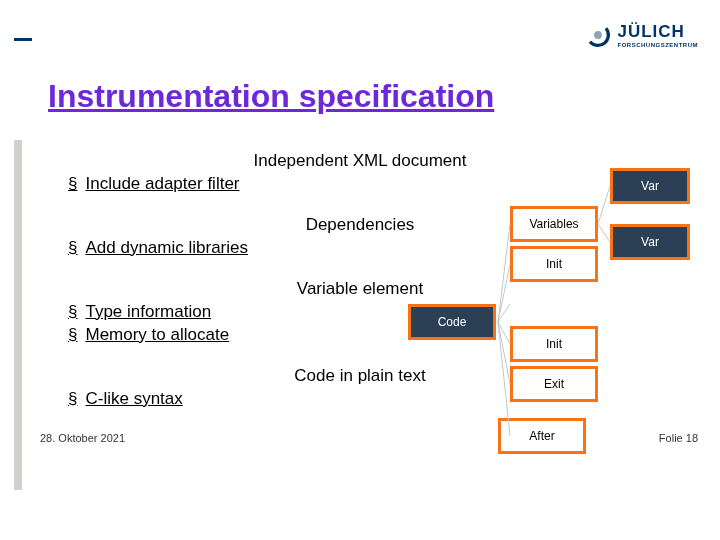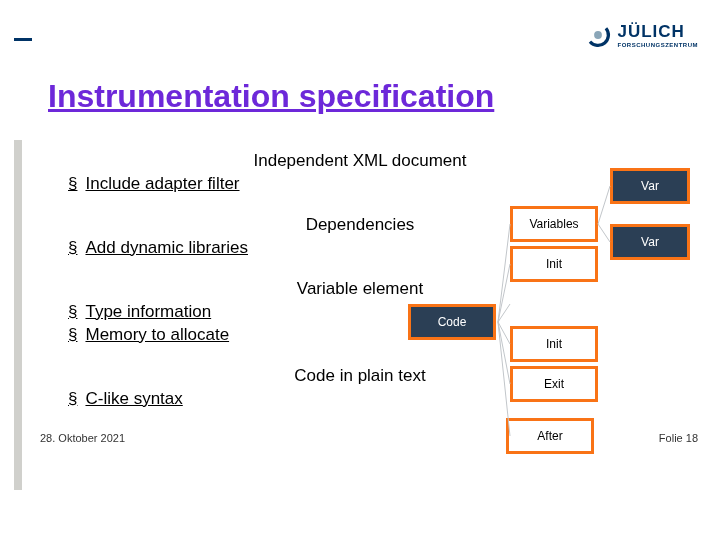--- a/index.html
+++ b/index.html
@@ -102,21 +102,21 @@
 
   <div class="box white" style="left:130px; top:92px; width:88px; height:36px;">Init</div>
 
   <div class="box dark" style="left:28px; top:150px; width:88px; height:36px;">Code</div>
 
 
   <div class="box white" style="left:130px; top:172px; width:88px; height:36px;">Init</div>
 
   <div class="box white" style="left:130px; top:212px; width:88px; height:36px;">Exit</div>
 
-  <div class="box white" style="left:126px; top:264px; width:88px; height:36px;">After</div>
+  <div class="box white" style="left:118px; top:264px; width:88px; height:36px;">After</div>
 
   <svg style="position:absolute; left:0; top:0; width:320px; height:330px;">
     <path d="M218 70 L230 32" stroke="#c2c6ca" stroke-width="1" fill="none"></path>
     <path d="M218 70 L230 88" stroke="#c2c6ca" stroke-width="1" fill="none"></path>
     <path d="M118 168 L130 70" stroke="#c2c6ca" stroke-width="1" fill="none"></path>
     <path d="M118 168 L130 110" stroke="#c2c6ca" stroke-width="1" fill="none"></path>
     <path d="M118 168 L130 150" stroke="#c2c6ca" stroke-width="1" fill="none"></path>
     <path d="M118 168 L130 190" stroke="#c2c6ca" stroke-width="1" fill="none"></path>
     <path d="M118 168 L130 230" stroke="#c2c6ca" stroke-width="1" fill="none"></path>
     <path d="M118 168 L130 282" stroke="#c2c6ca" stroke-width="1" fill="none"></path>

